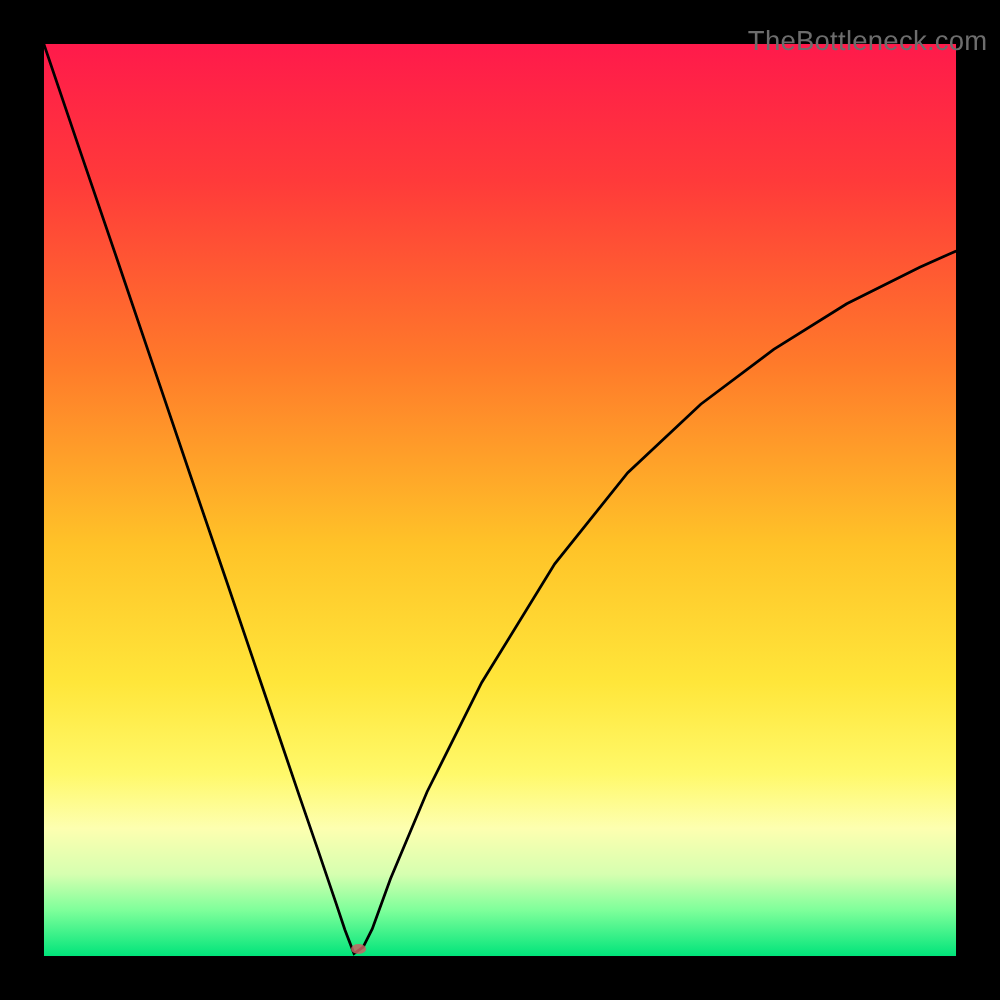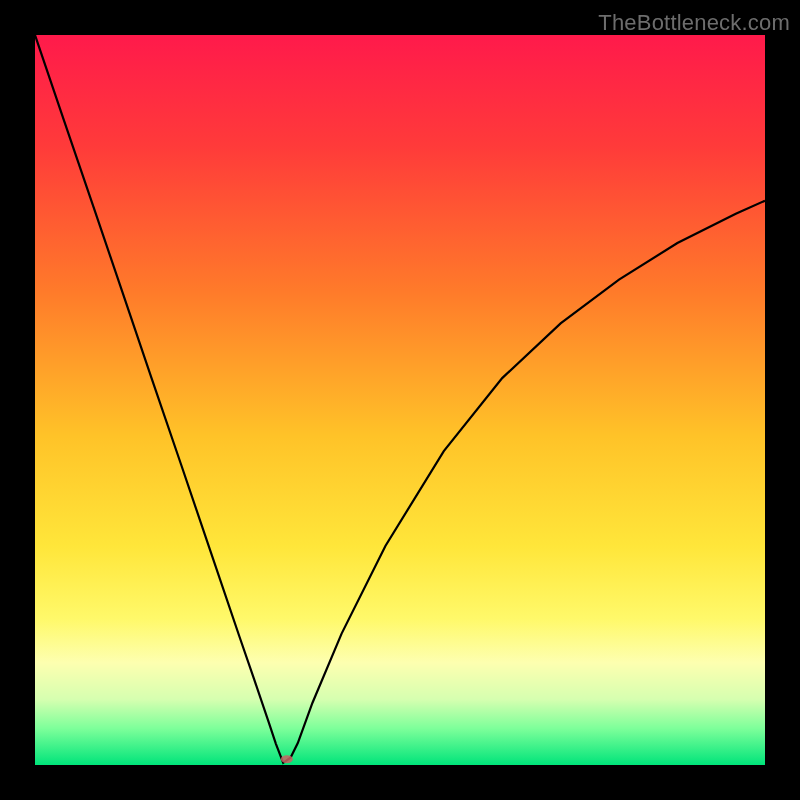--- a/index.html
+++ b/index.html
@@ -20,21 +20,21 @@
   .plot {
     position: absolute;
     left: 35px;
     top: 35px;
     width: 730px;
     height: 730px;
     overflow: hidden;
   }
   .watermark {
     position: absolute;
-    top: 10px;
+    top: 20px;
     right: 10px;
     color: #6d6d6d;
     font-size: 22px;
     font-weight: 400;
     letter-spacing: 0.2px;
     z-index: 50;
   }
   svg { display: block; }
   .curve {
     fill: none;

